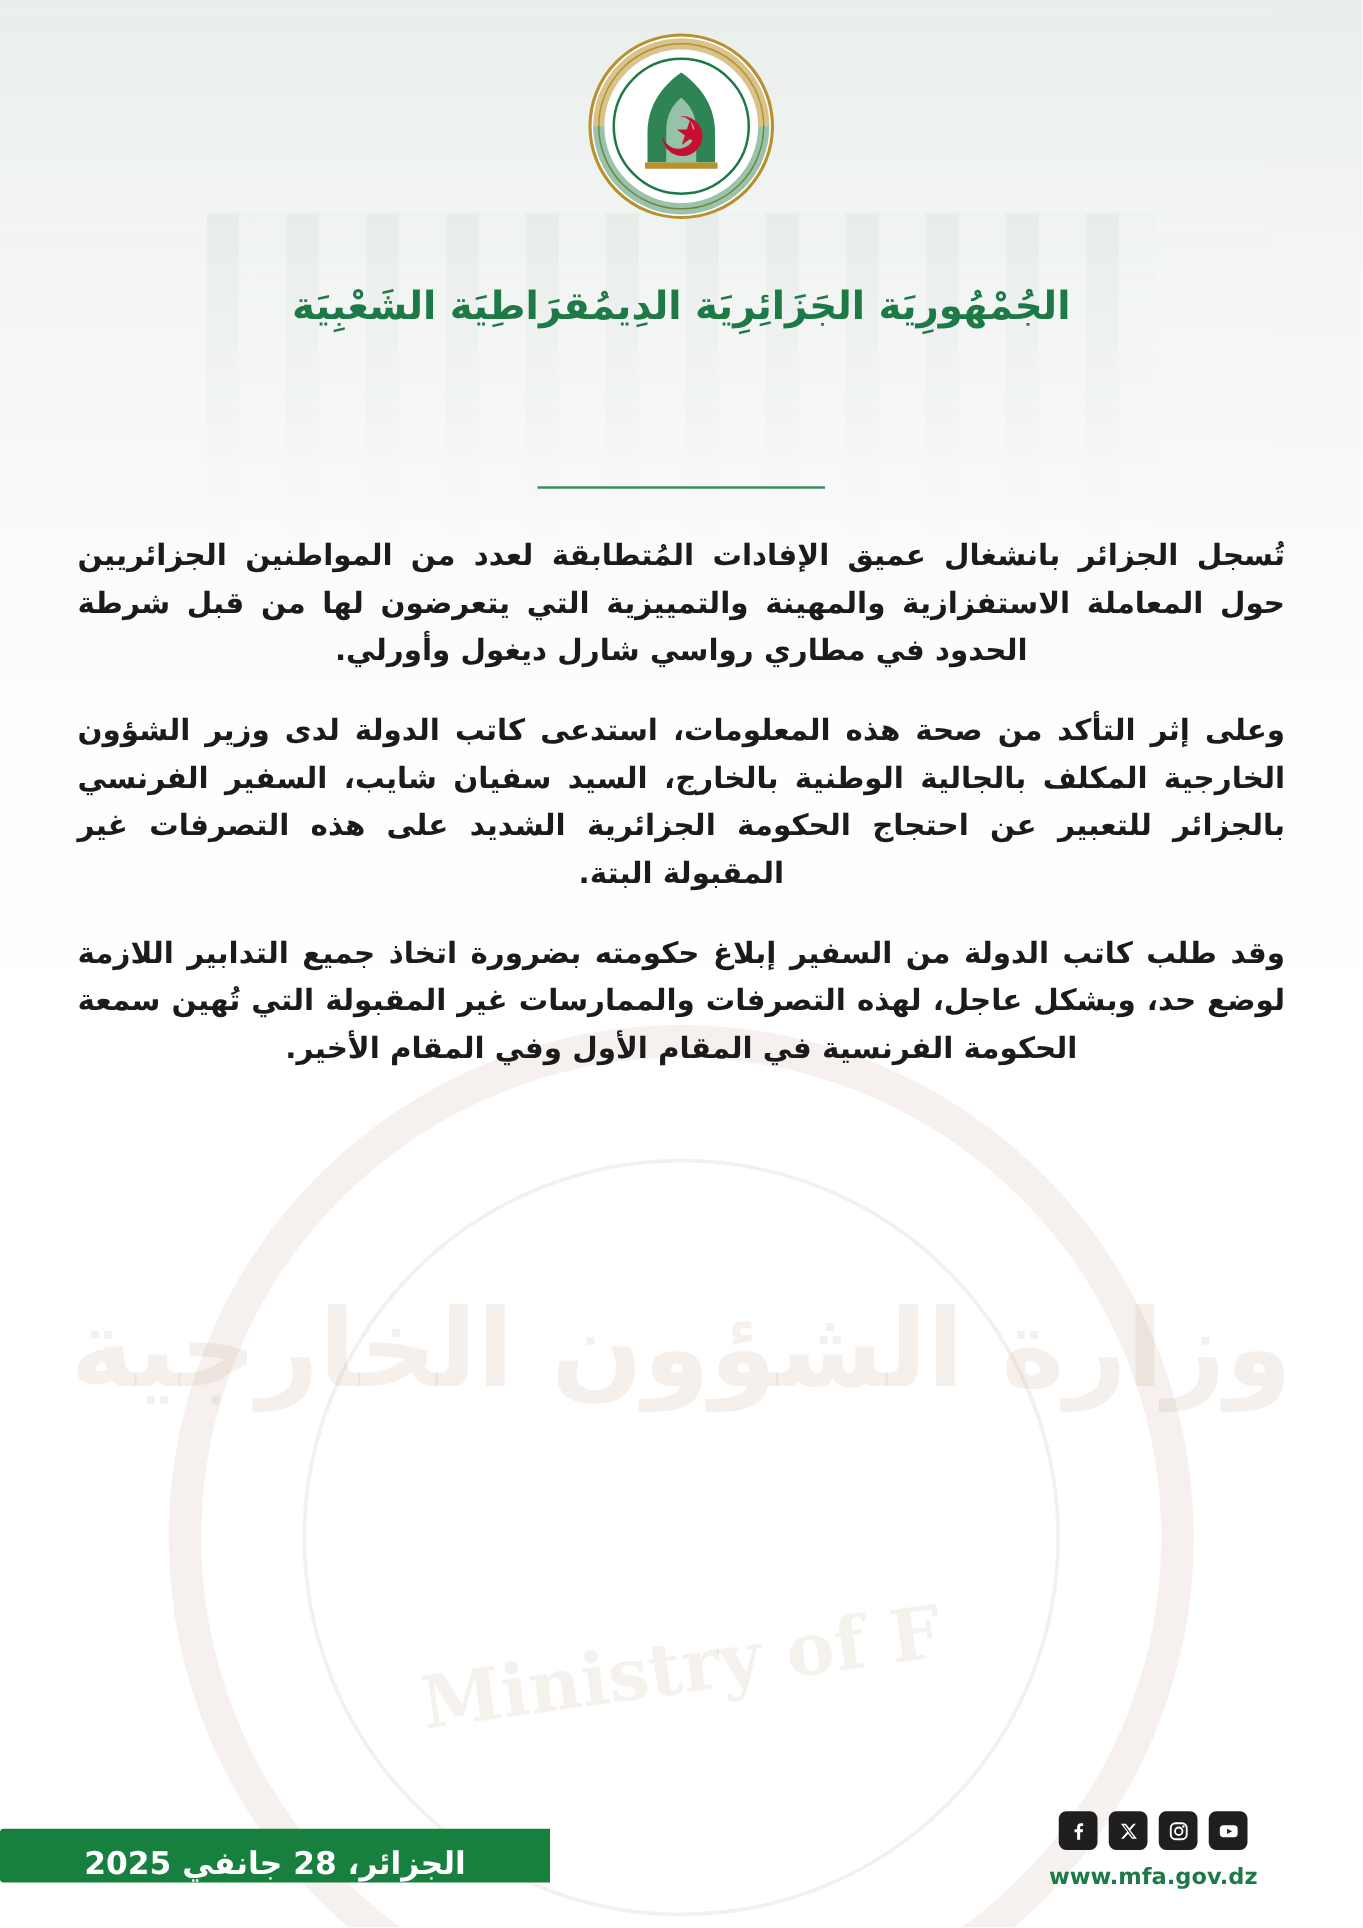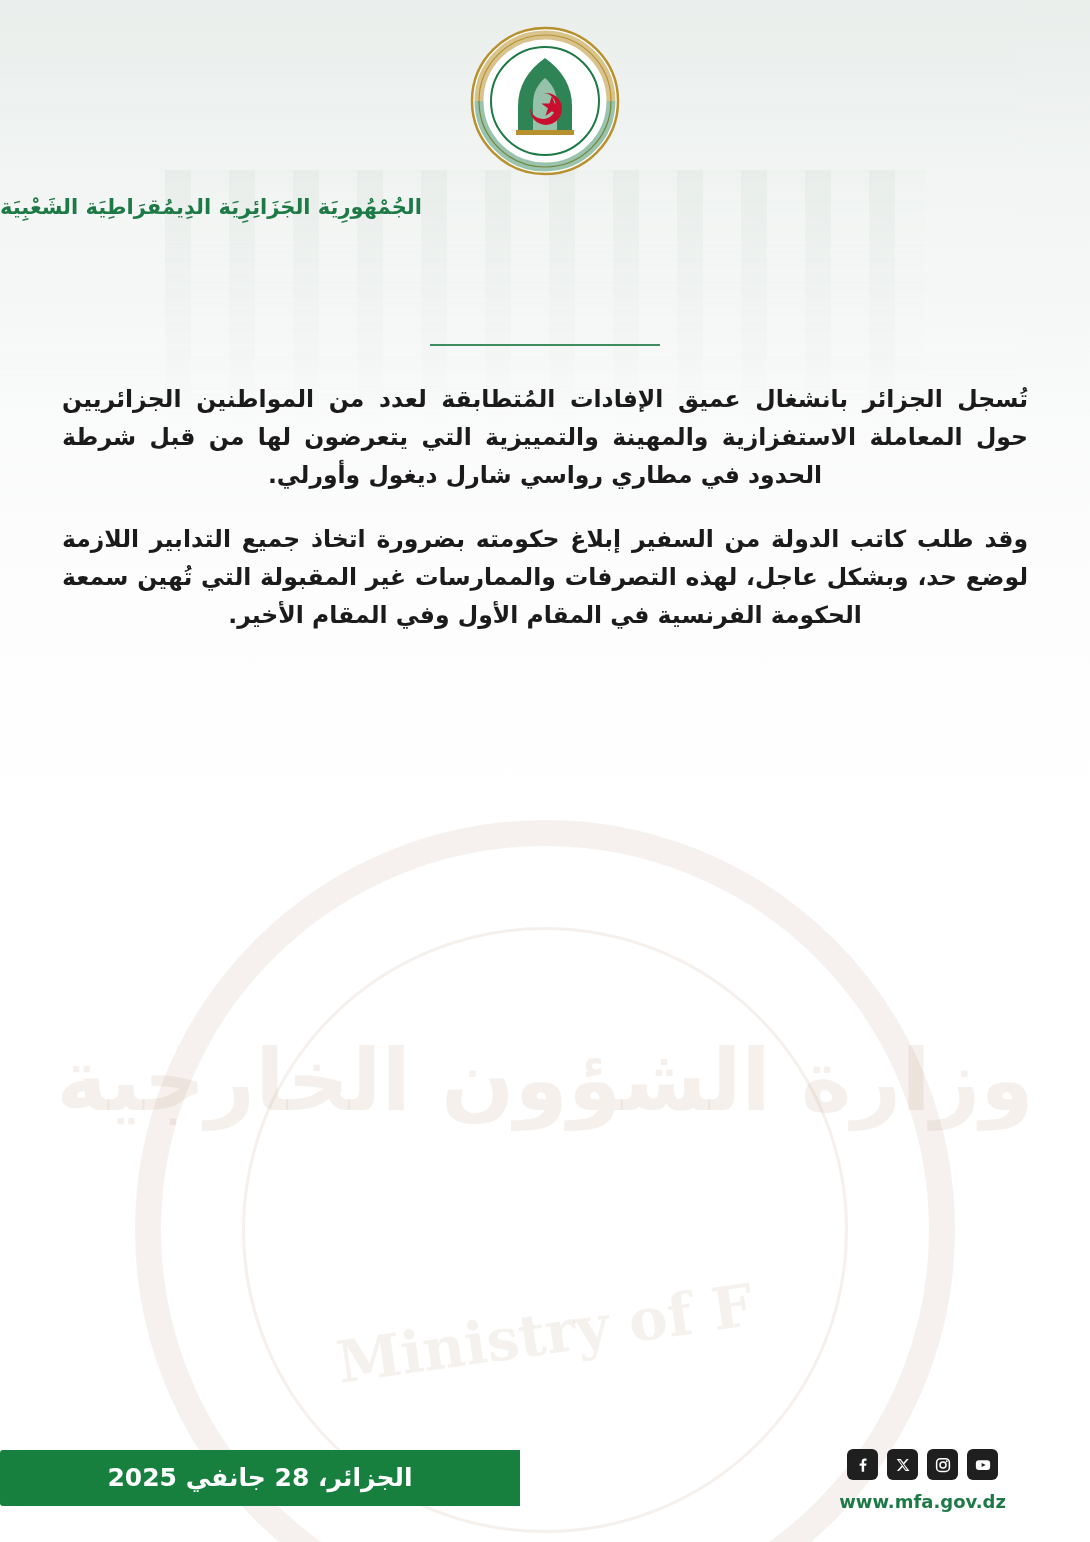--- a/index.html
+++ b/index.html
@@ -102,26 +102,26 @@
   .emblem {
     position: relative;
     width: 150px;
     height: 150px;
   }
   .emblem svg { display: block; }
 
   
   .country-name {
     position: relative;
-    text-align: left;
+    text-align: center;
     color: #1d7a46;
-    font-size: 21px;
+    font-size: 31px;
     font-weight: bold;
     letter-spacing: 0px;
-    margin-top: 16px;
+    margin-top: 46px;
     line-height: 1.5;
   }
 
   
   .title-block {
     position: relative;
     margin-top: 120px;
     text-align: center;
   }
   .doc-title {
@@ -159,27 +159,27 @@
     position: absolute;
     left: 0;
     right: 0;
     bottom: 0;
     height: 120px;
   }
   .footer-date {
     position: absolute;
     left: 0;
     bottom: 36px;
-    width: 520px;
+    width: 440px;
     background: #17803f;
     color: #ffffff;
     font-size: 25px;
     font-weight: bold;
     text-align: center;
-    padding: 13px 0 14px 0;
+    padding: 13px 0 1px 0;
     box-sizing: border-box;
     border-radius: 3px 0 0 3px;
   }
   .social {
     position: absolute;
     right: 92px;
     bottom: 62px;
     display: flex;
     flex-direction: row-reverse;
     gap: 9px;
@@ -244,20 +244,21 @@
   </div>
 
   <div class="country-name">الجُمْهُورِيَة الجَزَائِرِيَة الدِيمُقرَاطِيَة الشَعْبِيَة</div>
 
   <div class="title-block">
     <div class="title-rule"></div>
   </div>
 
   <div class="body-text">
     <p>تُسجل الجزائر بانشغال عميق الإفادات المُتطابقة لعدد من المواطنين الجزائريين حول المعاملة الاستفزازية والمهينة والتمييزية التي يتعرضون لها من قبل شرطة الحدود في مطاري رواسي شارل ديغول وأورلي.</p>
+    <p>وعلى إثر التأكد من صحة هذه المعلومات، استدعى كاتب الدولة لدى وزير الشؤون الخارجية المكلف بالجالية الوطنية بالخارج، السيد سفيان شايب، السفير الفرنسي بالجزائر للتعبير عن احتجاج الحكومة الجزائرية الشديد على هذه التصرفات غير المقبولة البتة.</p>
     <p>وقد طلب كاتب الدولة من السفير إبلاغ حكومته بضرورة اتخاذ جميع التدابير اللازمة لوضع حد، وبشكل عاجل، لهذه التصرفات والممارسات غير المقبولة التي تُهين سمعة الحكومة الفرنسية في المقام الأول وفي المقام الأخير.</p>
   </div>
 
   <div class="footer">
     <div class="footer-date">الجزائر، 28 جانفي 2025</div>
 
     <div class="social">
       <div class="social-icon">
         <svg width="18" height="18" viewBox="0 0 24 24" aria-hidden="true">
           <path fill="#ffffff" d="M13.5 21v-8h2.7l.4-3.1h-3.1V7.9c0-.9.25-1.5 1.55-1.5h1.65V3.6c-.29-.04-1.27-.12-2.41-.12-2.39 0-4.03 1.46-4.03 4.13V9.9H7.5V13h2.76v8h3.24z"></path>

